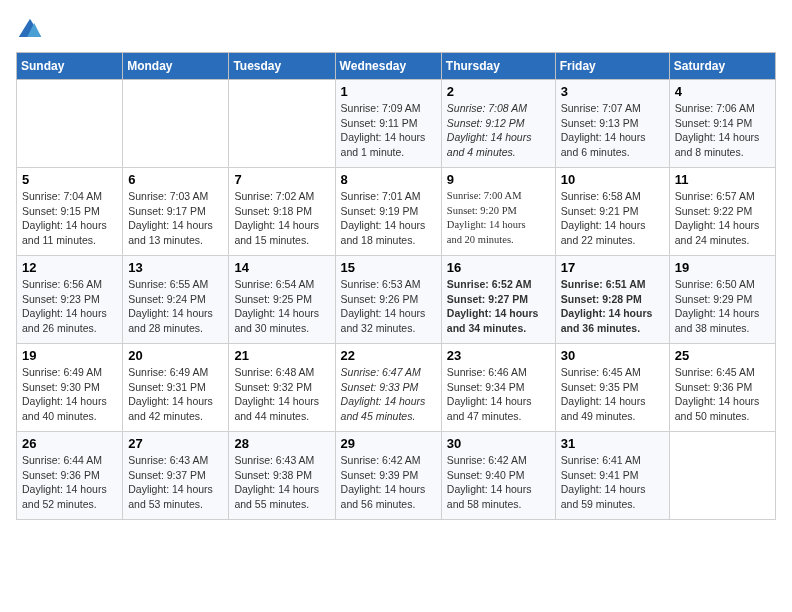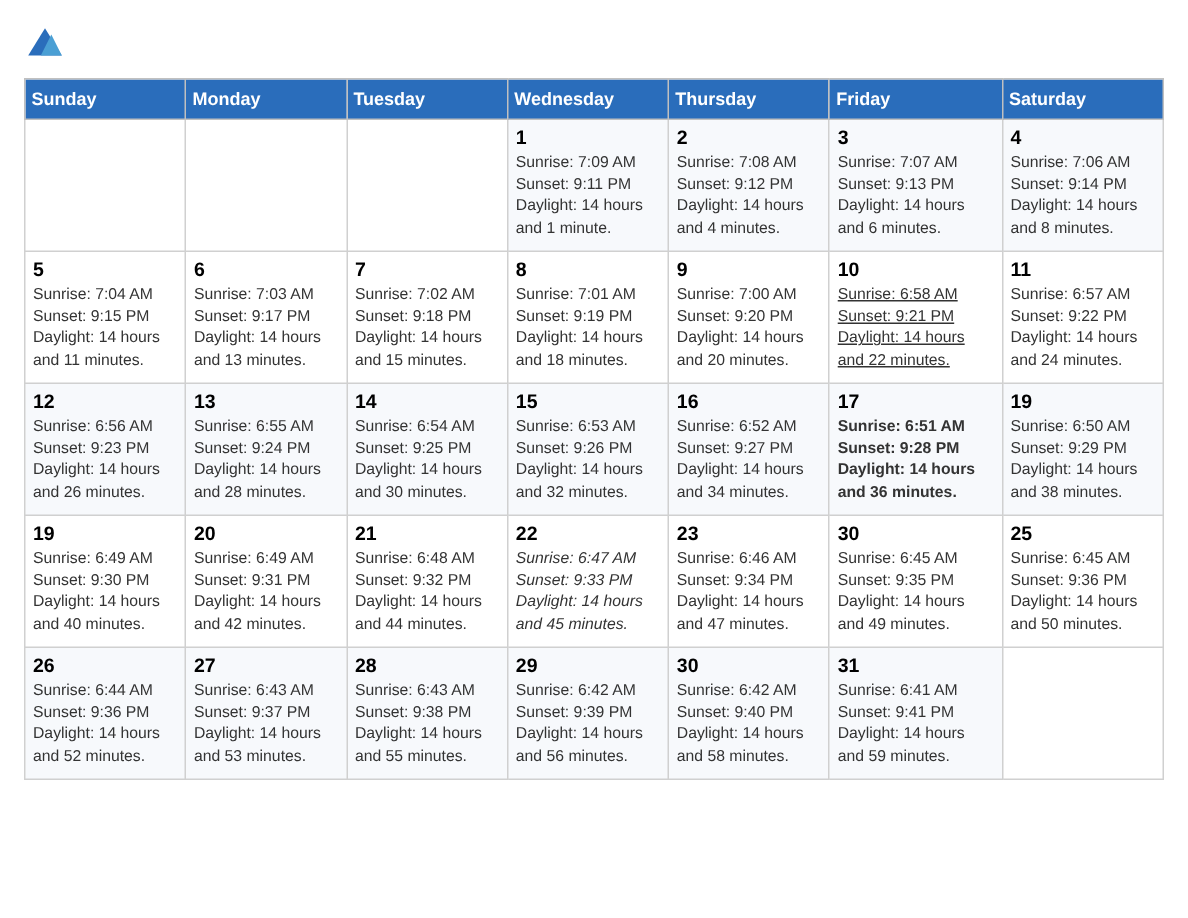--- a/index.html
+++ b/index.html
@@ -127,21 +127,21 @@
         <td class="empty-cell"></td>
         <td>
           <span class="day-num">1</span>
           <div class="day-info" style="white-space: pre-line;">Sunrise: 7:09 AM
 Sunset: 9:11 PM
 Daylight: 14 hours
 and 1 minute.</div>
         </td>
         <td>
           <span class="day-num">2</span>
-          <div class="day-info" style="white-space: pre-line;">Sunrise: 7:08 AM
+          <div class="day-info" style="white-space: pre-line; font-style: italic;">Sunrise: 7:08 AM
 Sunset: 9:12 PM
 Daylight: 14 hours
 and 4 minutes.</div>
         </td>
         <td>
           <span class="day-num">3</span>
           <div class="day-info" style="white-space: pre-line;">Sunrise: 7:07 AM
 Sunset: 9:13 PM
 Daylight: 14 hours
 and 6 minutes.</div>
@@ -178,28 +178,28 @@
         </td>
         <td>
           <span class="day-num">8</span>
           <div class="day-info" style="white-space: pre-line;">Sunrise: 7:01 AM
 Sunset: 9:19 PM
 Daylight: 14 hours
 and 18 minutes.</div>
         </td>
         <td>
           <span class="day-num">9</span>
-          <div class="day-info" style="white-space: pre-line;">Sunrise: 7:00 AM
+          <div class="day-info" style="white-space: pre-line; font-family: Liberation Serif, serif;">Sunrise: 7:00 AM
 Sunset: 9:20 PM
 Daylight: 14 hours
 and 20 minutes.</div>
         </td>
         <td>
           <span class="day-num">10</span>
-          <div class="day-info" style="white-space: pre-line; text-decoration: underline;">Sunrise: 6:58 AM
+          <div class="day-info" style="white-space: pre-line;">Sunrise: 6:58 AM
 Sunset: 9:21 PM
 Daylight: 14 hours
 and 22 minutes.</div>
         </td>
         <td>
           <span class="day-num">11</span>
           <div class="day-info" style="white-space: pre-line;">Sunrise: 6:57 AM
 Sunset: 9:22 PM
 Daylight: 14 hours
 and 24 minutes.</div>
@@ -229,21 +229,21 @@
         </td>
         <td>
           <span class="day-num">15</span>
           <div class="day-info" style="white-space: pre-line;">Sunrise: 6:53 AM
 Sunset: 9:26 PM
 Daylight: 14 hours
 and 32 minutes.</div>
         </td>
         <td>
           <span class="day-num">16</span>
-          <div class="day-info" style="white-space: pre-line;">Sunrise: 6:52 AM
+          <div class="day-info" style="white-space: pre-line; font-weight: bold;">Sunrise: 6:52 AM
 Sunset: 9:27 PM
 Daylight: 14 hours
 and 34 minutes.</div>
         </td>
         <td>
           <span class="day-num">17</span>
           <div class="day-info" style="white-space: pre-line; font-weight: bold;">Sunrise: 6:51 AM
 Sunset: 9:28 PM
 Daylight: 14 hours
 and 36 minutes.</div>

